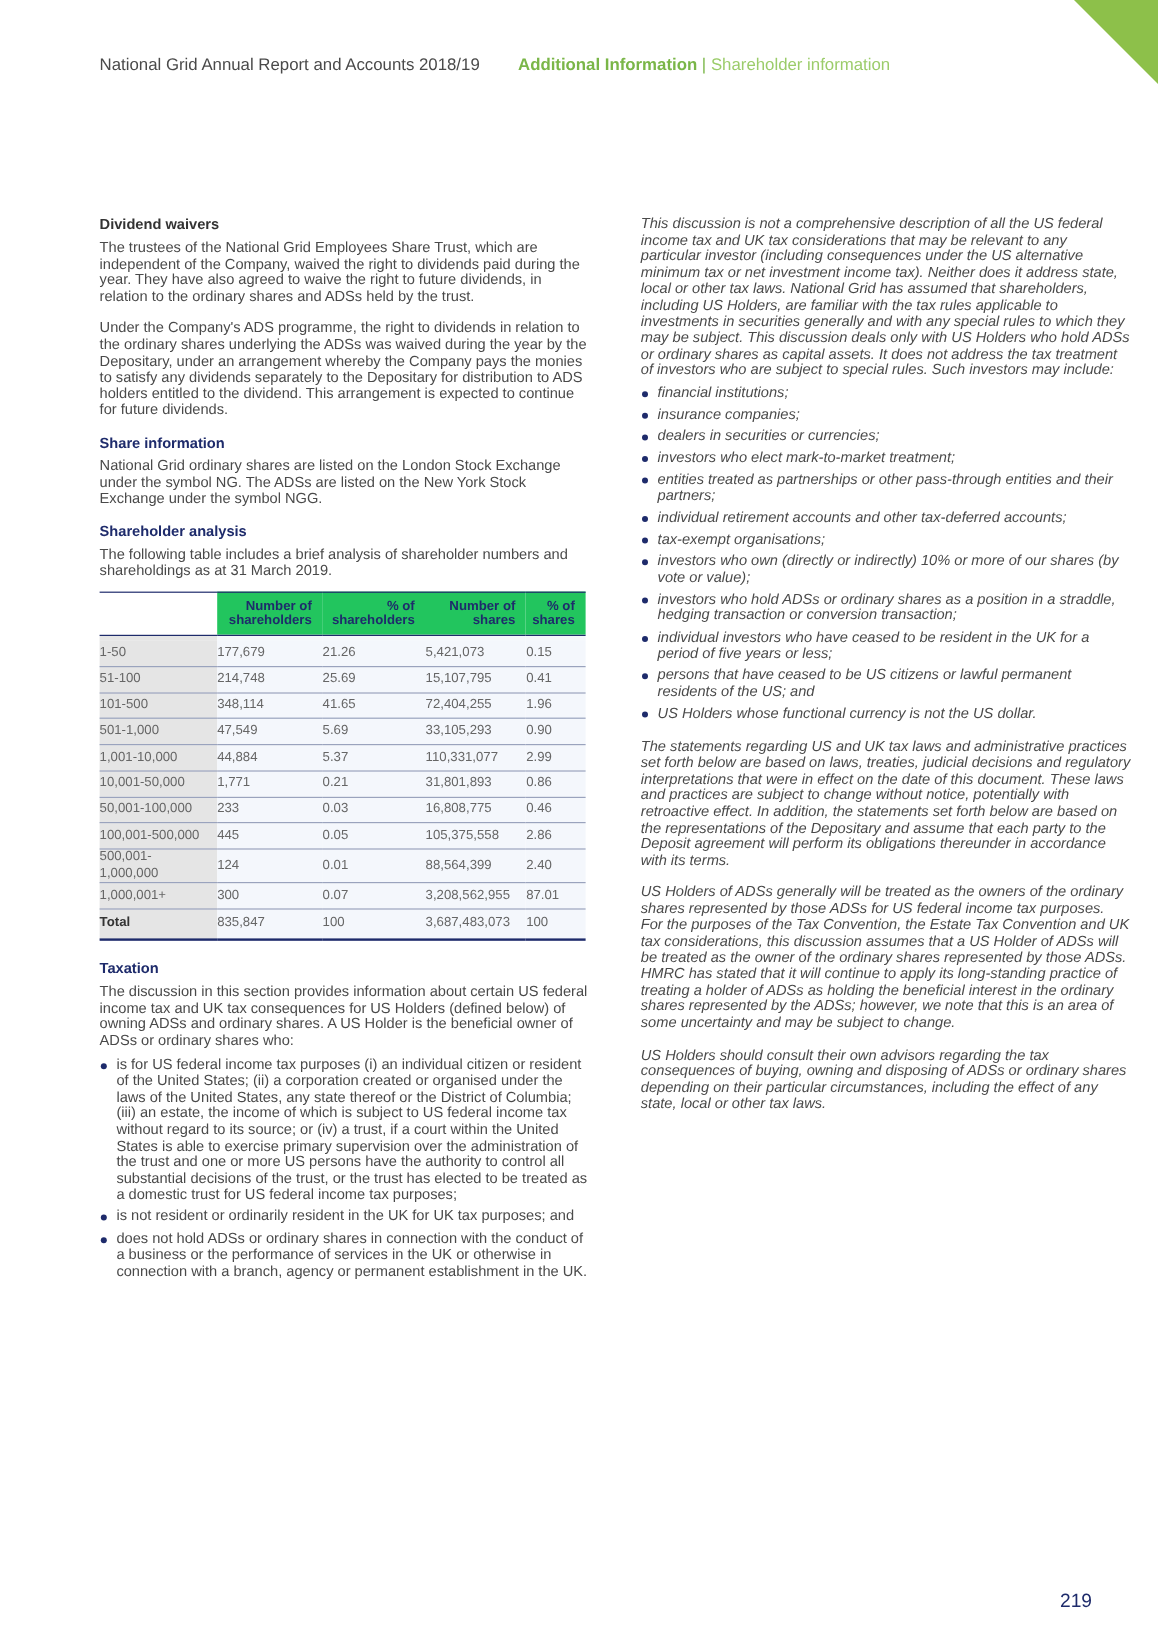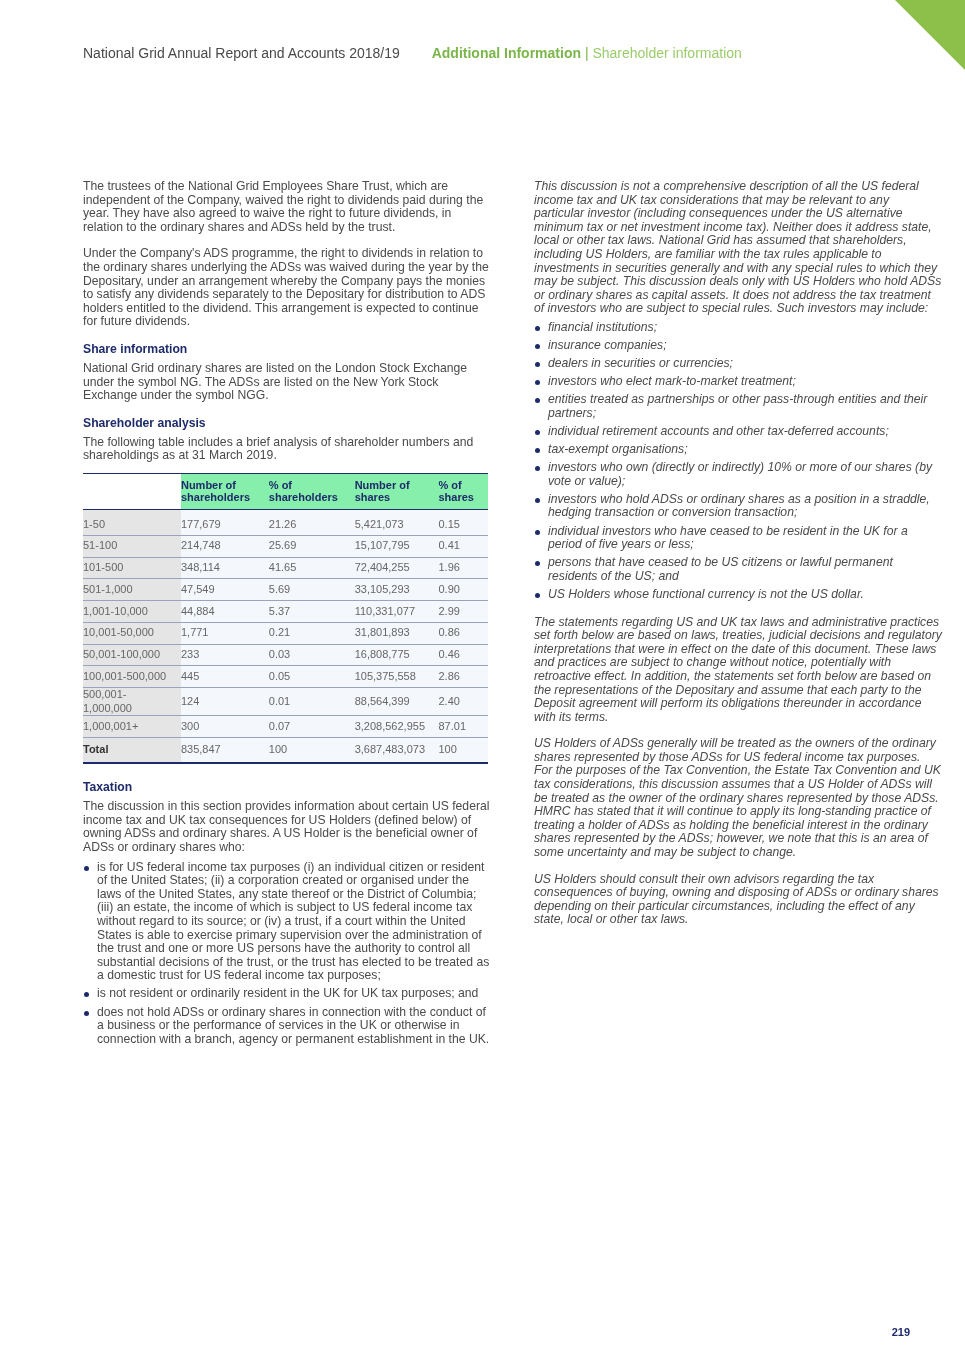--- a/index.html
+++ b/index.html
@@ -36,52 +36,53 @@
     li { position: relative; padding-left: 14px; margin-bottom: 4.5px; }
     li::before {
       content: ""; position: absolute; left: 1px; top: 5px; width: 5px; height: 5px;
       border-radius: 50%; background: #1e2b6b;
     }
 
     table.sh {
       border-collapse: collapse; width: 405px; font-size: 11px; margin-top: 10px; margin-bottom: 16px;
     }
     table.sh th {
-      font-weight: bold; color: #1e2b6b; text-align: left; line-height: 12.5px;
+      font-weight: bold; color: #1e2b6b; text-align: right; line-height: 12.5px;
       padding: 5px 9px 5px 0; vertical-align: bottom; border-top: 1px solid #1e2b6b;
-      border-bottom: 1px solid #1e2b6b; background: #86efac;
+      border-bottom: 1px solid #1e2b6b; background: #22c55e;
     }
     table.sh th.first { background: #ffffff; text-align: left; }
     table.sh td {
       text-align: left; padding: 0 9px 0 0; height: 20.8px; color: #666;
       border-bottom: 1px solid #9aa3bd; background: #f4f7fc;
     }
     table.sh td.lab { text-align: left; background: #e5e5e5; padding-left: 0; }
     table.sh tr.total td { font-weight: normal; border-bottom: 2px solid #1e2b6b; height: 24px; border-top: 1px solid #9aa3bd; }
     table.sh tr.total td.lab { font-weight: bold; color: #333; }
     table.sh tr.gap td { height: 4px; border-bottom: none; padding: 0; }
 
     .page-num {
       position: absolute; right: 55px; top: 1326px;
-      font-size: 11px; font-weight: bold; color: #1e2b6b;
+      font-size: 16px; font-weight: normal; color: #1e2b6b;
     }
   </style>
 </head>
 <body>
 
 <div class="corner"></div>
 
 <div class="header">
   <span class="report">National Grid Annual Report and Accounts 2018/19</span>
   <span class="section">Additional Information</span>
   <span class="sep">|</span>
   <span class="sub">Shareholder information</span>
 </div>
 
 <div class="col col-left">
+  <h3 class="dark">Dividend waivers</h3>
   <p>The trustees of the National Grid Employees Share Trust, which are independent of the Company, waived the right to dividends paid during the year. They have also agreed to waive the right to future dividends, in relation to the ordinary shares and ADSs held by the trust.</p>
   <p>Under the Company's ADS programme, the right to dividends in relation to the ordinary shares underlying the ADSs was waived during the year by the Depositary, under an arrangement whereby the Company pays the monies to satisfy any dividends separately to the Depositary for distribution to ADS holders entitled to the dividend. This arrangement is expected to continue for future dividends.</p>
 
   <h3>Share information</h3>
   <p>National Grid ordinary shares are listed on the London Stock Exchange under the symbol NG. The ADSs are listed on the New York Stock Exchange under the symbol NGG.</p>
 
   <h3>Shareholder analysis</h3>
   <p style="margin-bottom:0">The following table includes a brief analysis of shareholder numbers and shareholdings as at 31 March 2019.</p>
 
   <table class="sh">

